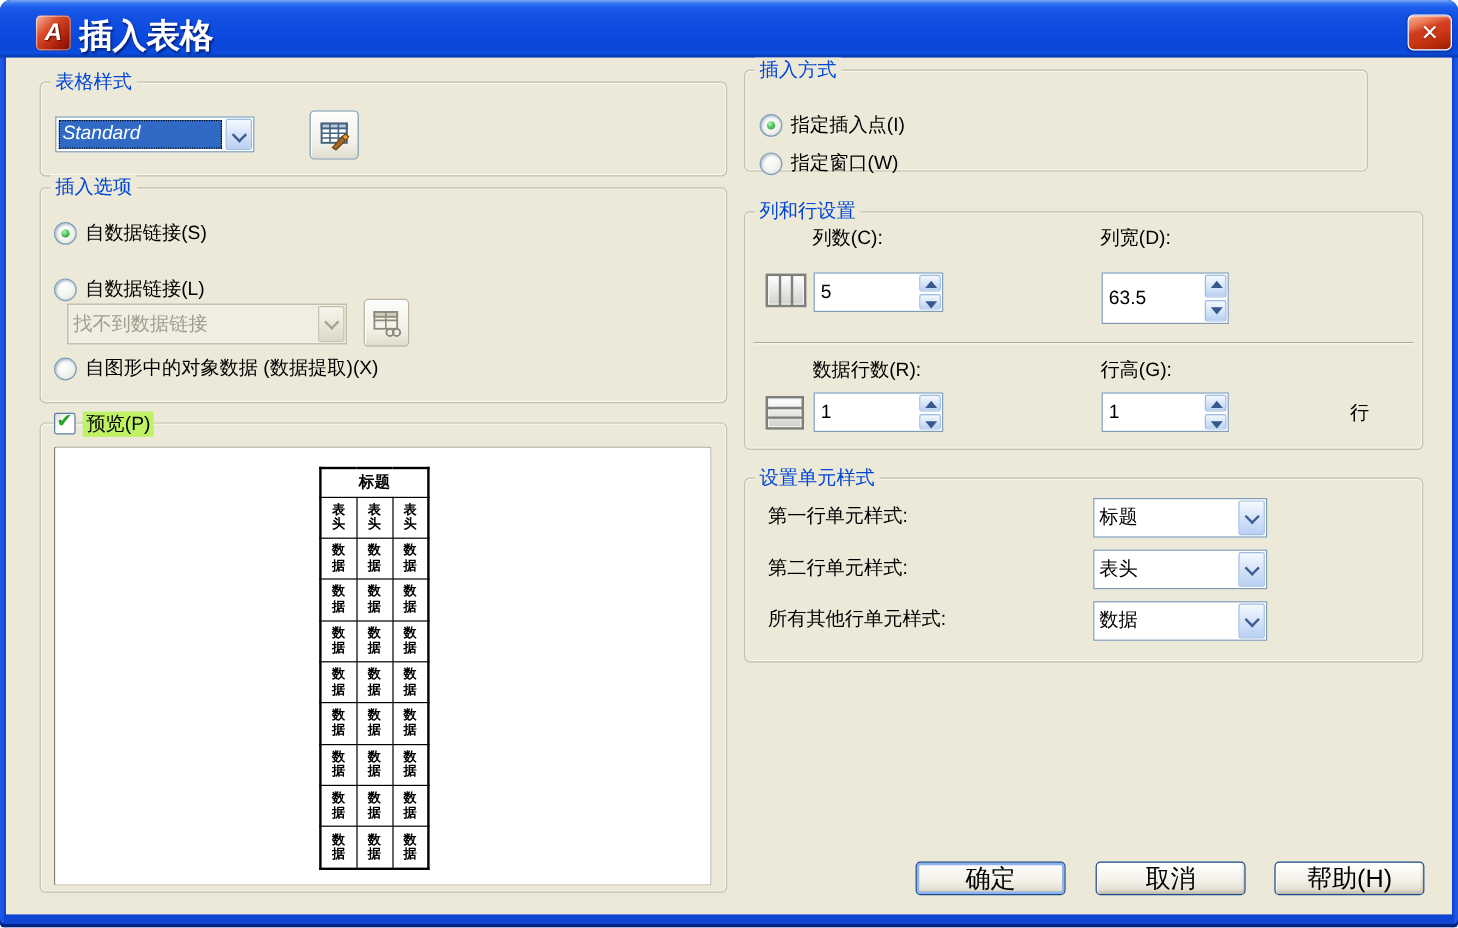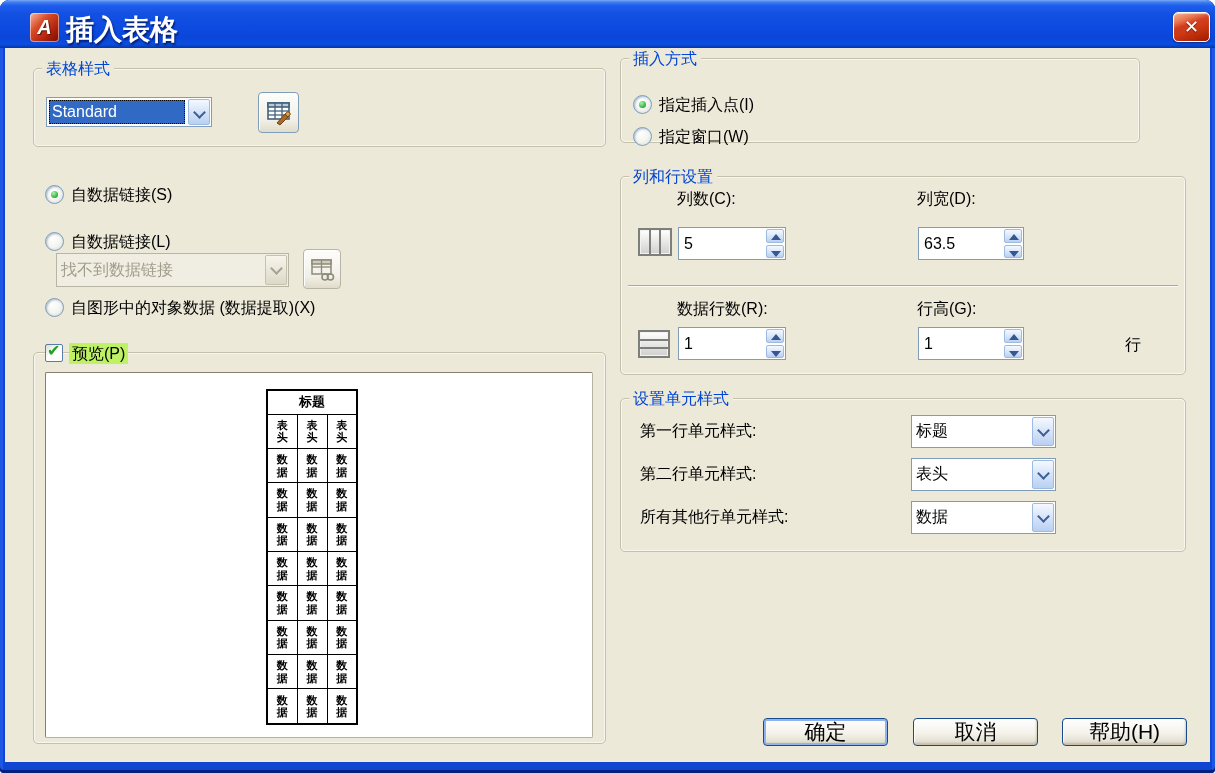--- a/index.html
+++ b/index.html
@@ -102,37 +102,40 @@
     <div class="close-btn">
       <span>✕</span>
     </div>
   </div>
 
   <div class="client">
 
     <div class="group" style="left:28px;top:20px;width:573px;height:79px;">
       <span class="group-label">表格样式</span>
     </div>
-    <div class="field" style="left:41px;top:49px;width:166px;height:30px;">
+    <div class="field" style="left:41px;top:49px;width:166px;height:30px;font-style:italic;">
       <div class="combo-value selected">Standard</div>
       <div class="combo-arrow"></div>
     </div>
     <div class="tool-btn" style="left:253px;top:44px;width:41px;height:41px;">
       <svg width="28" height="28" viewBox="0 0 28 28">
         <rect x="3" y="4" width="21" height="16" fill="#ffffff" stroke="#44617e" stroke-width="1.6"></rect>
         <rect x="3" y="4" width="21" height="4" fill="#b9c9dc" stroke="#44617e" stroke-width="1.6"></rect>
         <line x1="10" y1="4" x2="10" y2="20" stroke="#44617e" stroke-width="1.3"></line>
         <line x1="17" y1="4" x2="17" y2="20" stroke="#44617e" stroke-width="1.3"></line>
         <line x1="3" y1="12" x2="24" y2="12" stroke="#44617e" stroke-width="1.3"></line>
         <line x1="3" y1="16" x2="24" y2="16" stroke="#44617e" stroke-width="1.3"></line>
         <path d="M12 24 L20 15 L23 18 L15 26 Z" fill="#a86a28" stroke="#6e4415" stroke-width="1"></path>
         <path d="M20 15 L23 12.5 L25.5 15 L23 18 Z" fill="#e8a23c" stroke="#6e4415" stroke-width="1"></path>
       </svg>
     </div>
 
+    <div class="group" style="left:28px;top:108px;width:573px;height:180px;">
+      <span class="group-label">插入选项</span>
+    </div>
     <div class="radio checked" style="left:40px;top:137px;"></div>
     <div class="label" style="left:66px;top:136px;">自数据链接(S)</div>
 
     <div class="radio" style="left:40px;top:184px;"></div>
     <div class="label" style="left:66px;top:183px;">自数据链接(L)</div>
 
     <div class="field disabled" style="left:51px;top:205px;width:233px;height:34px;">
       <div class="combo-value">找不到数据链接</div>
       <div class="combo-arrow"></div>
     </div>
@@ -295,21 +298,21 @@
     </svg>
 
     <div class="field" style="left:673px;top:179px;width:108px;height:33px;">
       <input value="5" style="">
       <div class="spin">
         <div class="sbtn up"></div>
         <div class="sbtn down"></div>
       </div>
     </div>
 
-    <div class="field" style="left:913px;top:179px;width:106px;height:33px;">
+    <div class="field" style="left:913px;top:179px;width:106px;height:43px;">
       <input value="63.5" style="">
       <div class="spin">
         <div class="sbtn up"></div>
         <div class="sbtn down"></div>
       </div>
     </div>
 
     <div class="sep" style="left:623px;top:237px;width:550px;"></div>
 
     <div class="label" style="left:672px;top:250px;">数据行数(R):</div>

